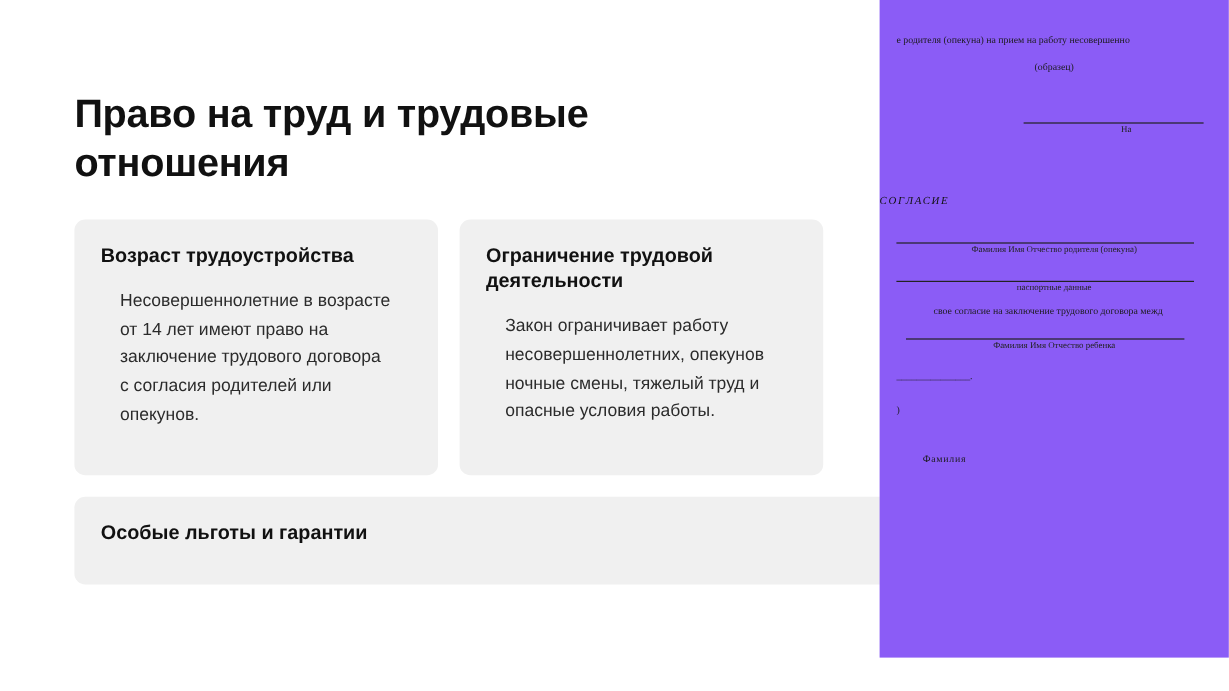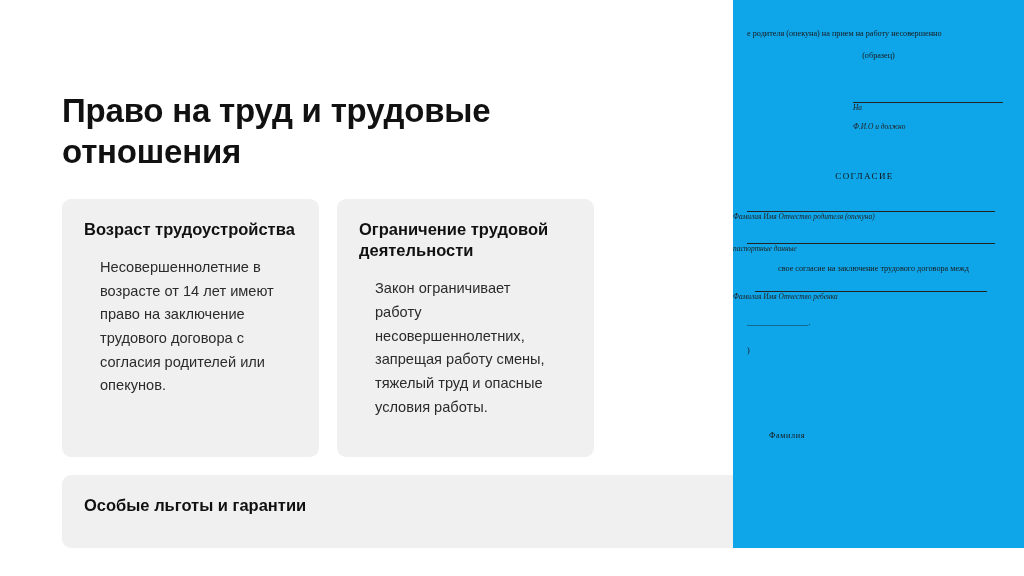--- a/index.html
+++ b/index.html
@@ -30,39 +30,39 @@
     top: 74px;
     width: 640px;
   }
 
   .title {
     font-size: 33px;
     line-height: 1.25;
     font-weight: bold;
     color: #111111;
     letter-spacing: -0.2px;
-    margin: 16px 0 26px 0;
+    margin: 0 0 26px 0;
     max-width: 560px;
   }
 
   .cards-row {
     display: flex;
     gap: 18px;
     align-items: stretch;
   }
 
   .card {
     background: #f0f0f0;
     border-radius: 9px;
     padding: 20px 22px 22px 22px;
     box-sizing: border-box;
   }
 
   .card-top {
-    width: 257px;
+    width: 303px;
   }
 
   .card h3 {
     margin: 0 0 10px 0;
     font-size: 16.5px;
     line-height: 1.3;
     font-weight: bold;
     color: #111111;
   }
 
@@ -82,21 +82,21 @@
     margin-bottom: 9px;
   }
 
   
   .doc-preview {
     position: absolute;
     left: 733px;
     top: 0;
     width: 291px;
     height: 548px;
-    background: #0ea5e9;
+    background: #8b5cf6;
     overflow: hidden;
     box-sizing: border-box;
     padding: 28px 0 0 0;
   }
 
   .doc-line {
     font-family: "Liberation Serif", serif;
     font-size: 8.2px;
     color: #1a1a1a;
     white-space: nowrap;
@@ -119,81 +119,81 @@
   .sp-10 { height: 10px; }
   .sp-16 { height: 16px; }
   .sp-22 { height: 22px; }
   .sp-30 { height: 30px; }
   .sp-40 { height: 40px; }
 
   .doc-title {
     font-family: "Liberation Serif", serif;
     font-size: 9px;
     letter-spacing: 1.4px;
-    text-align: center;
+    text-align: left;
     padding-right: 28px;
     color: #111;
+    font-style: italic;
   }
 
   .rule-right {
     width: 150px;
     margin-left: 120px;
   }
   .rule-wide {
     width: 248px;
     margin-left: 14px;
   }
   .rule-mid {
     width: 232px;
     margin-left: 22px;
   }
 
   .cap {
     font-family: "Liberation Serif", serif;
     font-size: 7.4px;
+    text-align: center;
     color: #222;
-    font-style: italic;
   }
   .cap-right { padding-left: 120px; }
   .cap-wide { }
 
   .doc-text-left {
     padding-left: 6px;
     margin-left: 39px;
   }
 
   .doc-paren {
     padding-left: 14px;
   }
 
   .doc-fam {
     padding-left: 36px;
     letter-spacing: 0.6px;
-    margin-top: 44px;
   }
 </style>
 </head>
 <body>
 
 <div class="slide">
 
   <div class="content">
 
     <h1 class="title">Право на труд и трудовые отношения</h1>
 
     <div class="cards-row">
 
       <div class="card card-top">
         <h3>Возраст трудоустройства</h3>
         <p>Несовершеннолетние в возрасте от 14 лет имеют право на заключение трудового договора с согласия родителей или опекунов.</p>
       </div>
 
       <div class="card card-top">
         <h3>Ограничение трудовой деятельности</h3>
-        <p>Закон ограничивает работу несовершеннолетних, запрещая работу смены, тяжелый труд и опасные условия работы.</p>
+        <p>Закон ограничивает работу несовершеннолетних, опекунов ночные смены, тяжелый труд и опасные условия работы.</p>
       </div>
 
     </div>
 
     <div class="card card-wide">
       <h3>Особые льготы и гарантии</h3>
     </div>
 
   </div>
 
@@ -205,21 +205,20 @@
 
     <div class="doc-line doc-center">(образец)</div>
 
     <div class="sp-40"></div>
 
     <div class="doc-rule rule-right"></div>
     <div class="cap cap-right">На</div>
 
     <div class="sp-10"></div>
 
-    <div class="cap cap-right">Ф.И.О и должно</div>
 
     <div class="sp-40"></div>
 
     <div class="doc-title">СОГЛАСИЕ</div>
 
     <div class="sp-30"></div>
 
     <div class="doc-rule rule-wide"></div>
     <div class="cap cap-wide">Фамилия Имя Отчество родителя (опекуна)</div>
 

